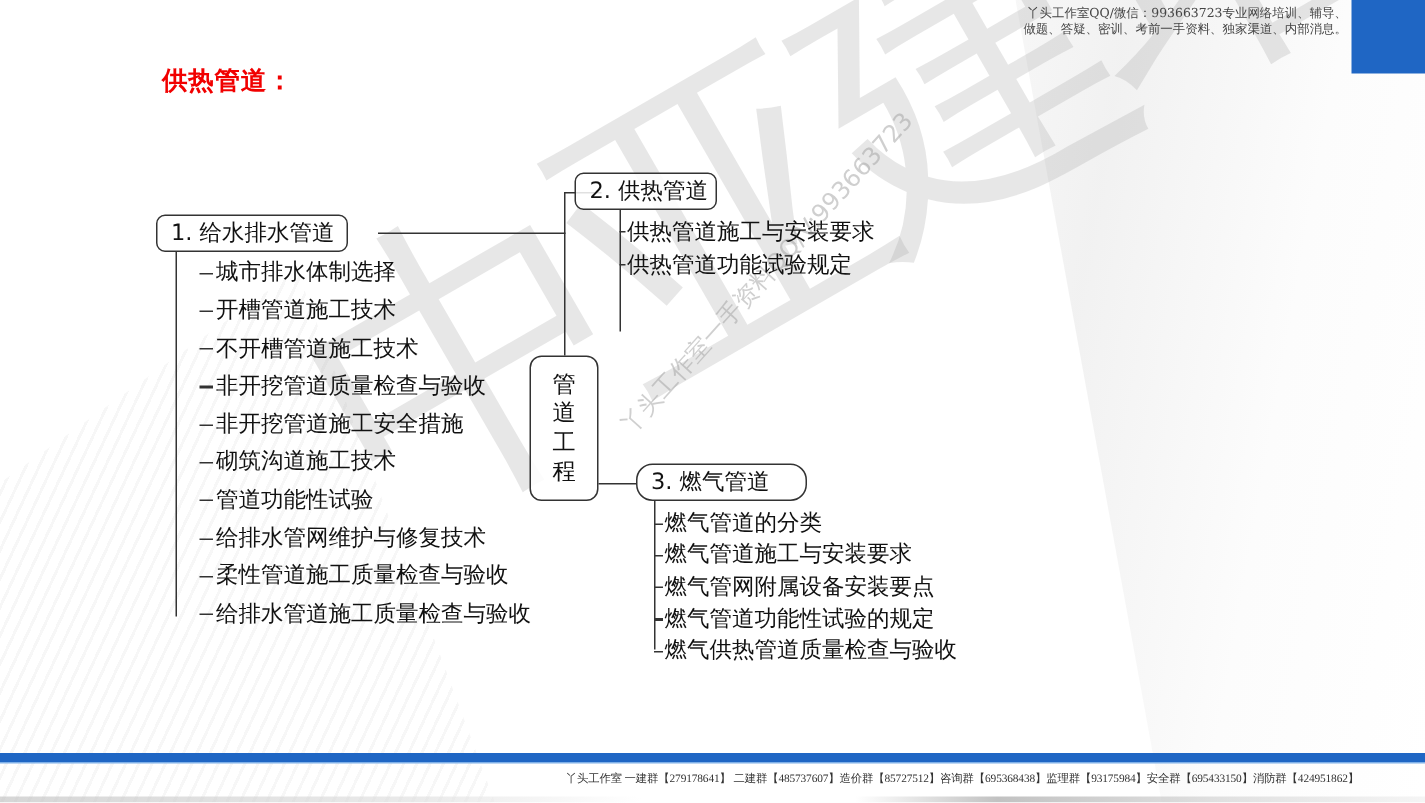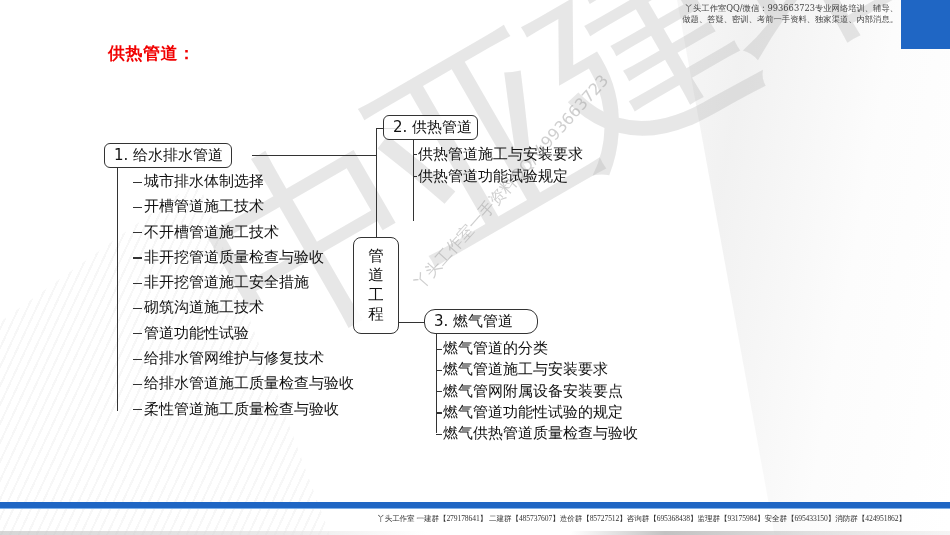--- a/index.html
+++ b/index.html
@@ -124,22 +124,22 @@
 </div>
 <div class="leaf-list" style="left:117px; top:169px;padding-left:16px;">
   <div class="leaf">城市排水体制选择</div>
   <div class="leaf">开槽管道施工技术</div>
   <div class="leaf">不开槽管道施工技术</div>
   <div class="leaf">非开挖管道质量检查与验收</div>
   <div class="leaf">非开挖管道施工安全措施</div>
   <div class="leaf">砌筑沟道施工技术</div>
   <div class="leaf">管道功能性试验</div>
   <div class="leaf">给排水管网维护与修复技术</div>
+  <div class="leaf">柔性管道施工质量检查与验收</div>
   <div class="leaf">给排水管道施工质量检查与验收</div>
-  <div class="leaf">柔性管道施工质量检查与验收</div>
 </div>
 
 <div class="node" style="left:383px; top:115px; width:95px; height:25px;">
   <span>2. 供热管道</span>
 </div>
 <div class="leaf-list tight" style="left:413px; top:143px;">
   <div class="leaf">供热管道施工与安装要求</div>
   <div class="leaf">供热管道功能试验规定</div>
 </div>
 

